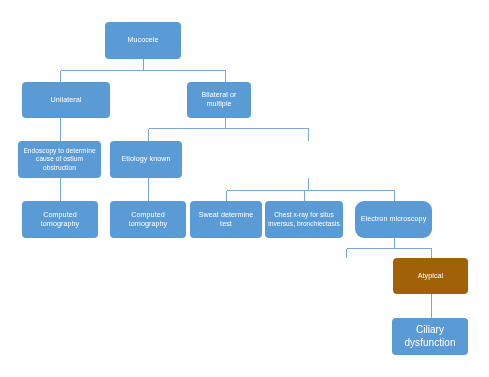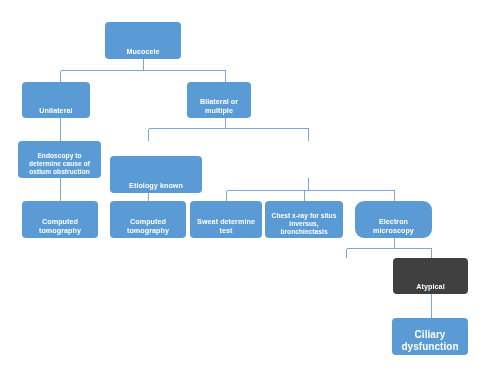--- a/index.html
+++ b/index.html
@@ -23,28 +23,28 @@
     top: 0;
     width: 489px;
     height: 377px;
   }
   .node {
     position: absolute;
     background: #5B9BD5;
     border-radius: 4px;
     color: #ffffff;
     display: flex;
-    align-items: flex-end;
+    align-items: center;
     justify-content: center;
     text-align: center;
     box-sizing: border-box;
     padding: 2px 3px;
     line-height: 1.22;
     letter-spacing: 0.05px;
-    font-weight: 700;
+    font-weight: 400;
     z-index: 2;
   }
   .node span {
     display: block;
     width: 100%;
   }
 </style>
 </head>
 <body>
 
@@ -69,46 +69,46 @@
       <line x1="394.5" y1="238" x2="394.5" y2="248.5" stroke="#7BA7D7" stroke-width="1" shape-rendering="crispEdges"></line>
       <line x1="346.5" y1="248.5" x2="431.5" y2="248.5" stroke="#7BA7D7" stroke-width="1" shape-rendering="crispEdges"></line>
       <line x1="346.5" y1="248.5" x2="346.5" y2="258" stroke="#7BA7D7" stroke-width="1" shape-rendering="crispEdges"></line>
       <line x1="431.5" y1="248.5" x2="431.5" y2="258" stroke="#7BA7D7" stroke-width="1" shape-rendering="crispEdges"></line>
       <line x1="431.5" y1="294" x2="431.5" y2="318" stroke="#7BA7D7" stroke-width="1" shape-rendering="crispEdges"></line>
       <line x1="431.5" y1="318" x2="430.5" y2="318" stroke="#7BA7D7" stroke-width="1" shape-rendering="crispEdges"></line>
     </svg>
 <div class="node" style="left: 105px; top: 22px; width: 76px; height: 37px; font-size: 7.2px; background: rgb(91, 155, 213); color: rgb(255, 255, 255);">
       <span>Mucocele</span>
     </div>
-    <div class="node" style="left: 22px; top: 82px; width: 68px; height: 36px; font-size: 7.2px; background: rgb(91, 155, 213); color: rgb(255, 255, 255);">
+    <div class="node" style="left: 22px; top: 82px; width: 88px; height: 36px; font-size: 7.2px; background: rgb(91, 155, 213); color: rgb(255, 255, 255);">
       <span>Unilateral</span>
     </div>
     <div class="node" style="left: 187px; top: 82px; width: 64px; height: 36px; font-size: 7.2px; background: rgb(91, 155, 213); color: rgb(255, 255, 255);">
       <span>Bilateral or multiple</span>
     </div>
     <div class="node" style="left: 18px; top: 141px; width: 83px; height: 37px; font-size: 6.6px; background: rgb(91, 155, 213); color: rgb(255, 255, 255);">
       <span>Endoscopy to determine cause of ostium obstruction</span>
     </div>
-    <div class="node" style="left: 110px; top: 156px; width: 92px; height: 37px; font-size: 7.2px; background: rgb(91, 155, 213); color: rgb(255, 255, 255);">
+    <div class="node" style="left: 110px; top: 141px; width: 72px; height: 37px; font-size: 7.2px; background: rgb(91, 155, 213); color: rgb(255, 255, 255);">
       <span>Etiology known</span>
     </div>
     <div class="node" style="left: 22px; top: 201px; width: 76px; height: 37px; font-size: 7.2px; background: rgb(91, 155, 213); color: rgb(255, 255, 255);">
       <span>Computed tomography</span>
     </div>
     <div class="node" style="left: 110px; top: 201px; width: 76px; height: 37px; font-size: 7.2px; background: rgb(91, 155, 213); color: rgb(255, 255, 255);">
       <span>Computed tomography</span>
     </div>
     <div class="node" style="left: 190px; top: 201px; width: 72px; height: 37px; font-size: 7.2px; background: rgb(91, 155, 213); color: rgb(255, 255, 255);">
       <span>Sweat determine test</span>
     </div>
     <div class="node" style="left: 265px; top: 201px; width: 78px; height: 37px; font-size: 6.6px; background: rgb(91, 155, 213); color: rgb(255, 255, 255);">
       <span>Chest x-ray for situs inversus, bronchiectasis</span>
     </div>
     <div class="node" style="left: 355px; top: 201px; width: 77px; height: 37px; font-size: 7.2px; background: rgb(91, 155, 213); color: rgb(255, 255, 255); border-radius: 9px;">
       <span>Electron microscopy</span>
     </div>
-    <div class="node" style="left: 393px; top: 258px; width: 75px; height: 36px; font-size: 7.2px; background: #404040; color: rgb(255, 255, 255);">
+    <div class="node" style="left: 393px; top: 258px; width: 75px; height: 36px; font-size: 7.2px; background: #a16207; color: rgb(255, 255, 255);">
       <span>Atypical</span>
     </div>
     <div class="node" style="left: 392px; top: 318px; width: 76px; height: 37px; font-size: 10px; background: rgb(91, 155, 213); color: rgb(255, 255, 255);">
       <span>Ciliary dysfunction</span>
     </div>
   </div>
 
 </body></html>

